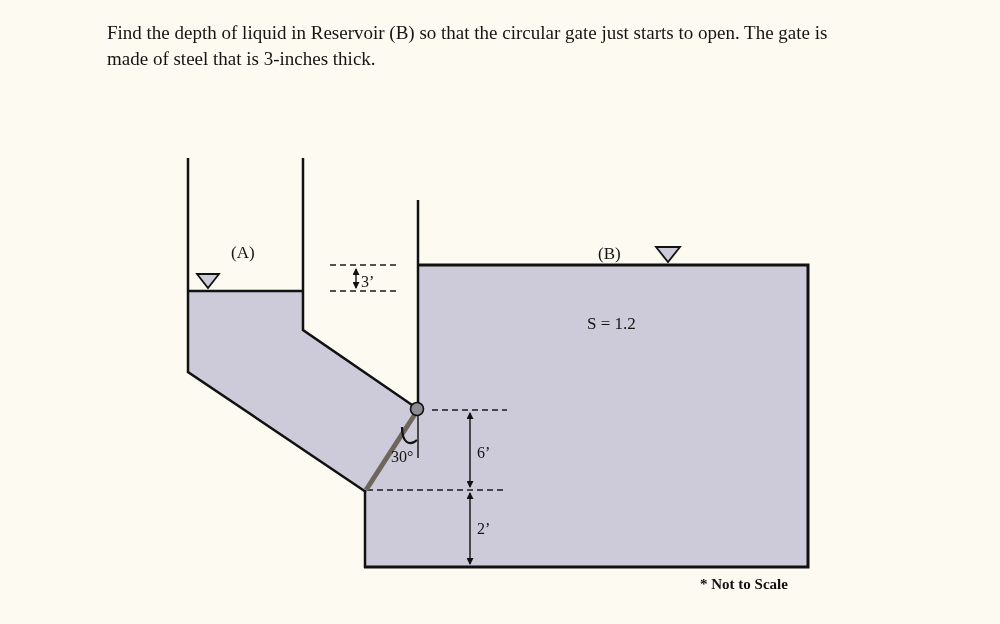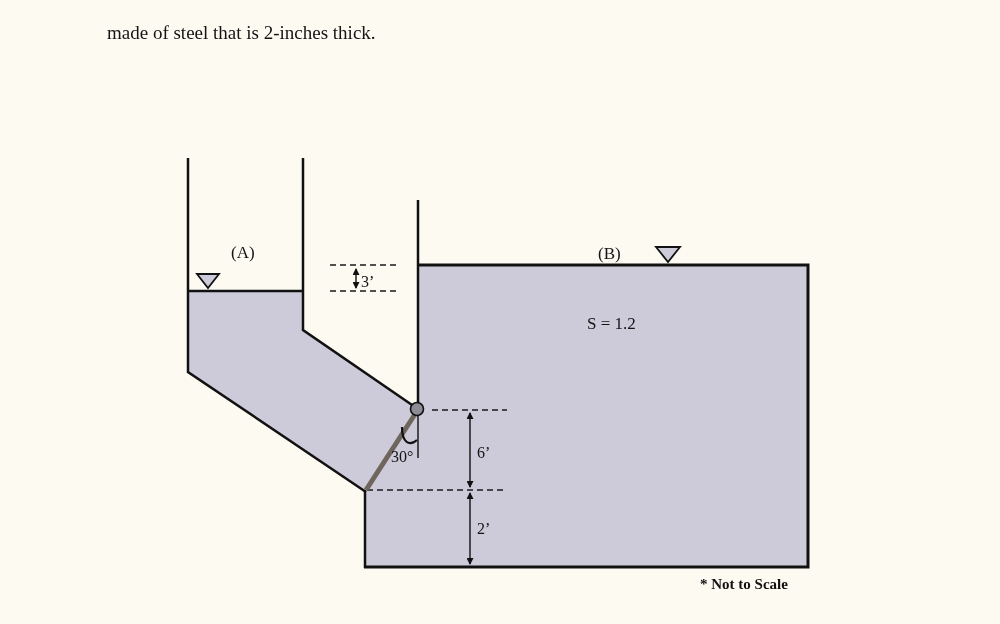--- a/index.html
+++ b/index.html
@@ -38,21 +38,22 @@
   .lbl        { font-family: "Liberation Serif", serif; font-size: 16px; fill: #141414; }
   .lbl-big    { font-family: "Liberation Serif", serif; font-size: 17px; fill: #141414; }
   .lbl-bold   { font-family: "Liberation Serif", serif; font-size: 15px; font-weight: bold; fill: #111; }
 </style>
 </head>
 <body>
 
 <div class="page">
 
   <div class="problem">
-    <div>made of steel that is 2-inches thick.</div>
+    <div>Find the depth of liquid in Reservoir (B) so that the circular gate just starts to open. The gate is</div>
+    <div>made of steel that is 3-inches thick.</div>
   </div>
 
   <svg class="diagram-svg" width="1000" height="624" viewBox="0 0 1000 624" xmlns="http://www.w3.org/2000/svg">
 
     <defs>
       <marker id="arrow" viewBox="0 0 10 10" refX="8.5" refY="5" markerWidth="8" markerHeight="7" markerUnits="userSpaceOnUse" orient="auto-start-reverse">
         <path d="M0,0 L10,5 L0,10 Z" fill="#111"></path>
       </marker>
     </defs>
 

